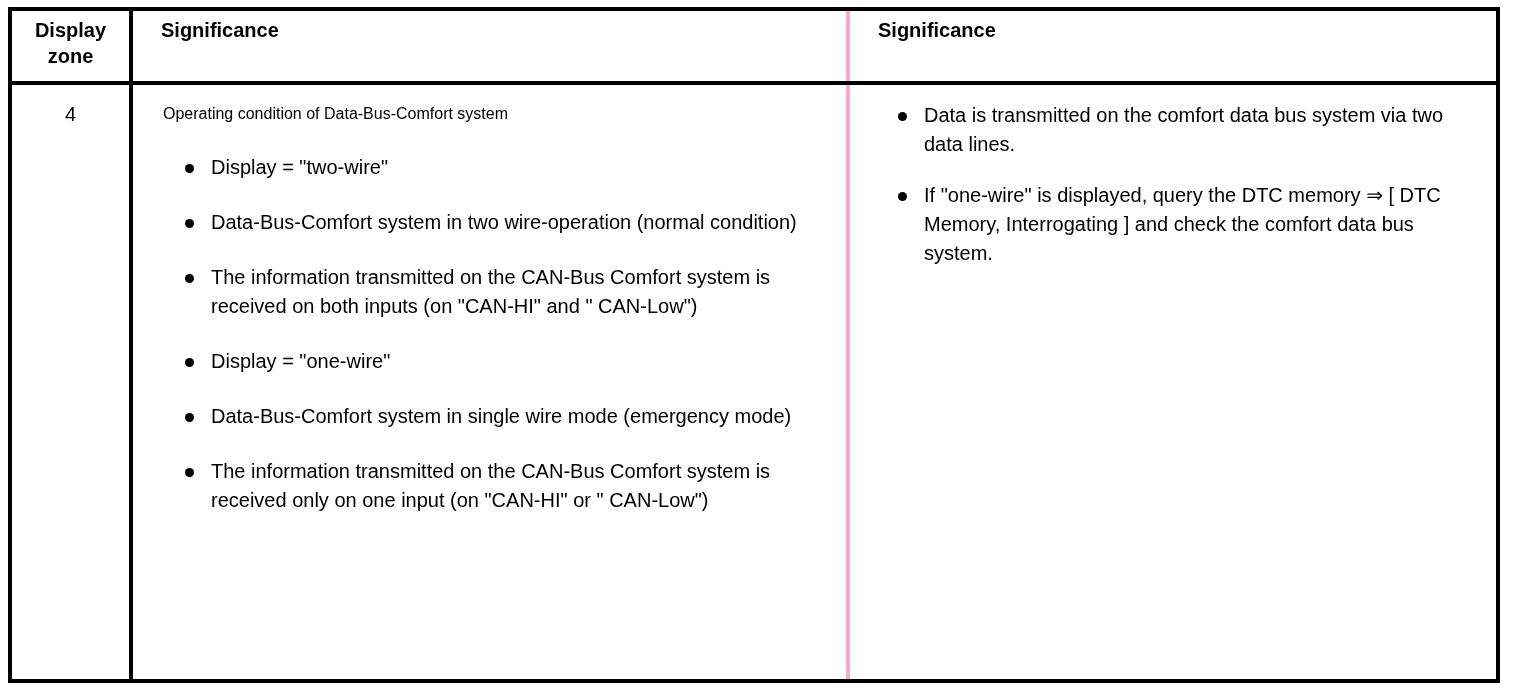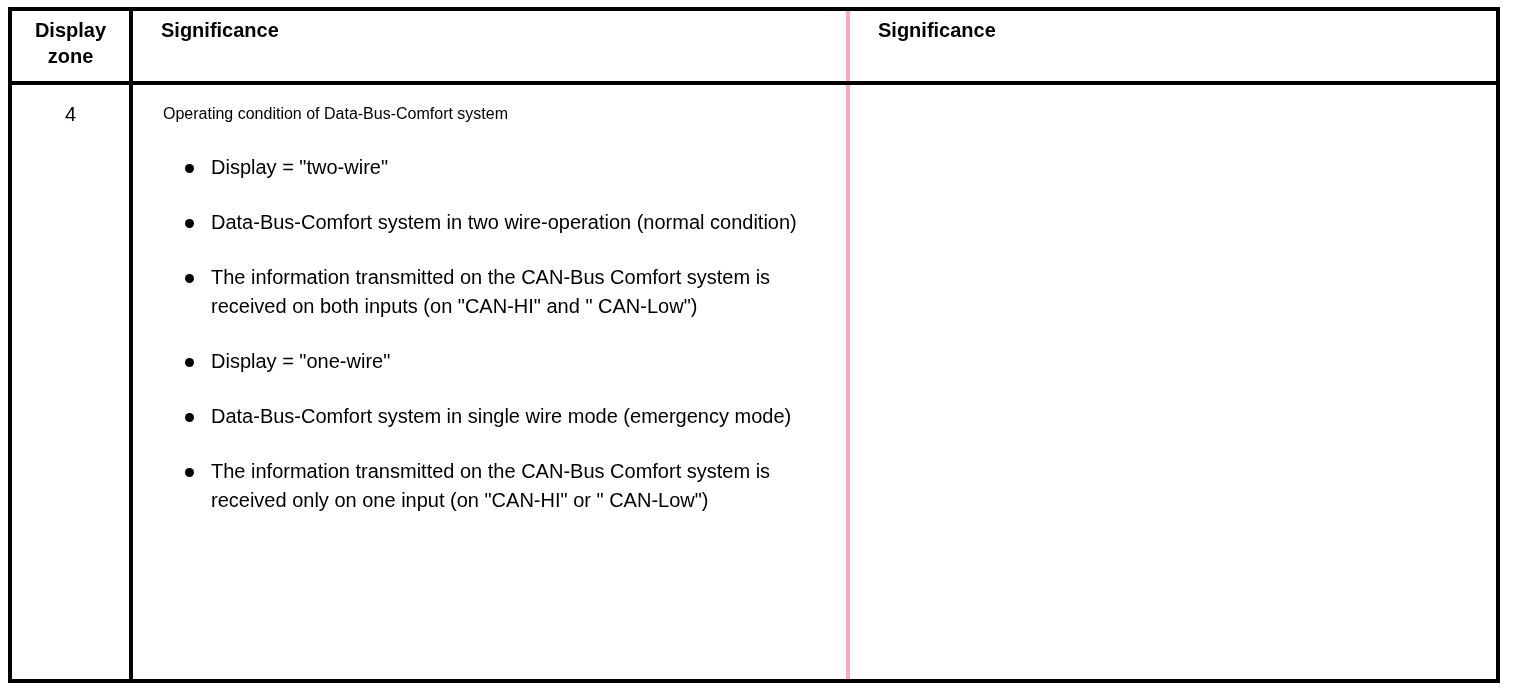--- a/index.html
+++ b/index.html
@@ -185,18 +185,24 @@
         <ul class="bullets sig-list">
           <li>Display = "two-wire"</li>
           <li>Data-Bus-Comfort system in two wire-operation (normal condition)</li>
           <li>The information transmitted on the CAN-Bus Comfort system is received on both inputs (on "CAN-HI" and " CAN-Low")</li>
           <li>Display = "one-wire"</li>
           <li>Data-Bus-Comfort system in single wire mode (emergency mode)</li>
           <li>The information transmitted on the CAN-Bus Comfort system is received only on one input (on "CAN-HI" or " CAN-Low")</li>
         </ul>
       </div>
 
+      <div class="col-explanations">
+        <ul class="bullets exp">
+          <li>Data is transmitted on the comfort data bus system via two data lines.</li>
+          <li>If "one-wire" is displayed, query the DTC memory ⇒ [ DTC Memory, Interrogating ] and check the comfort data bus system.</li>
+        </ul>
+      </div>
 
     </div>
 
   </div>
 
 </div>
 
 </body></html>

